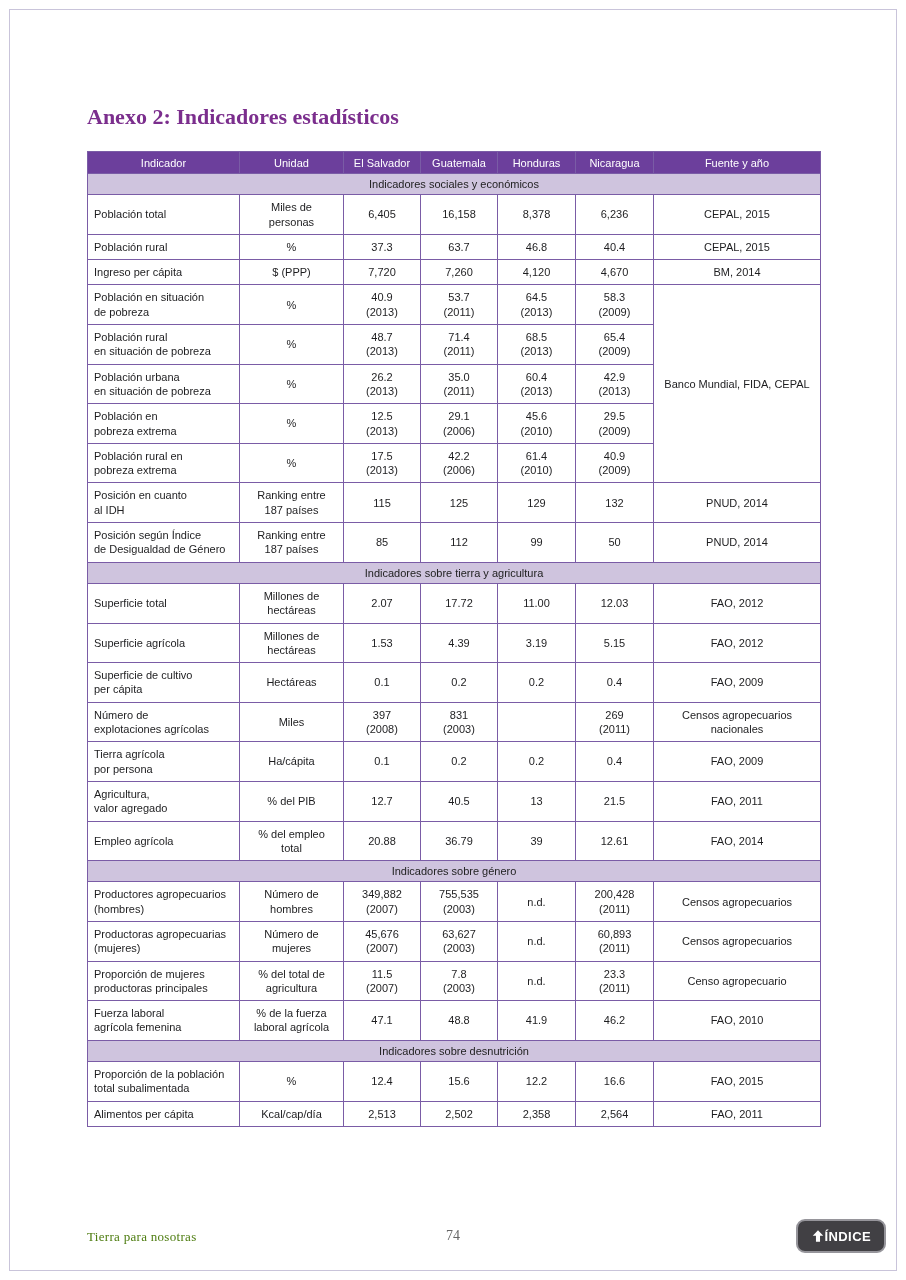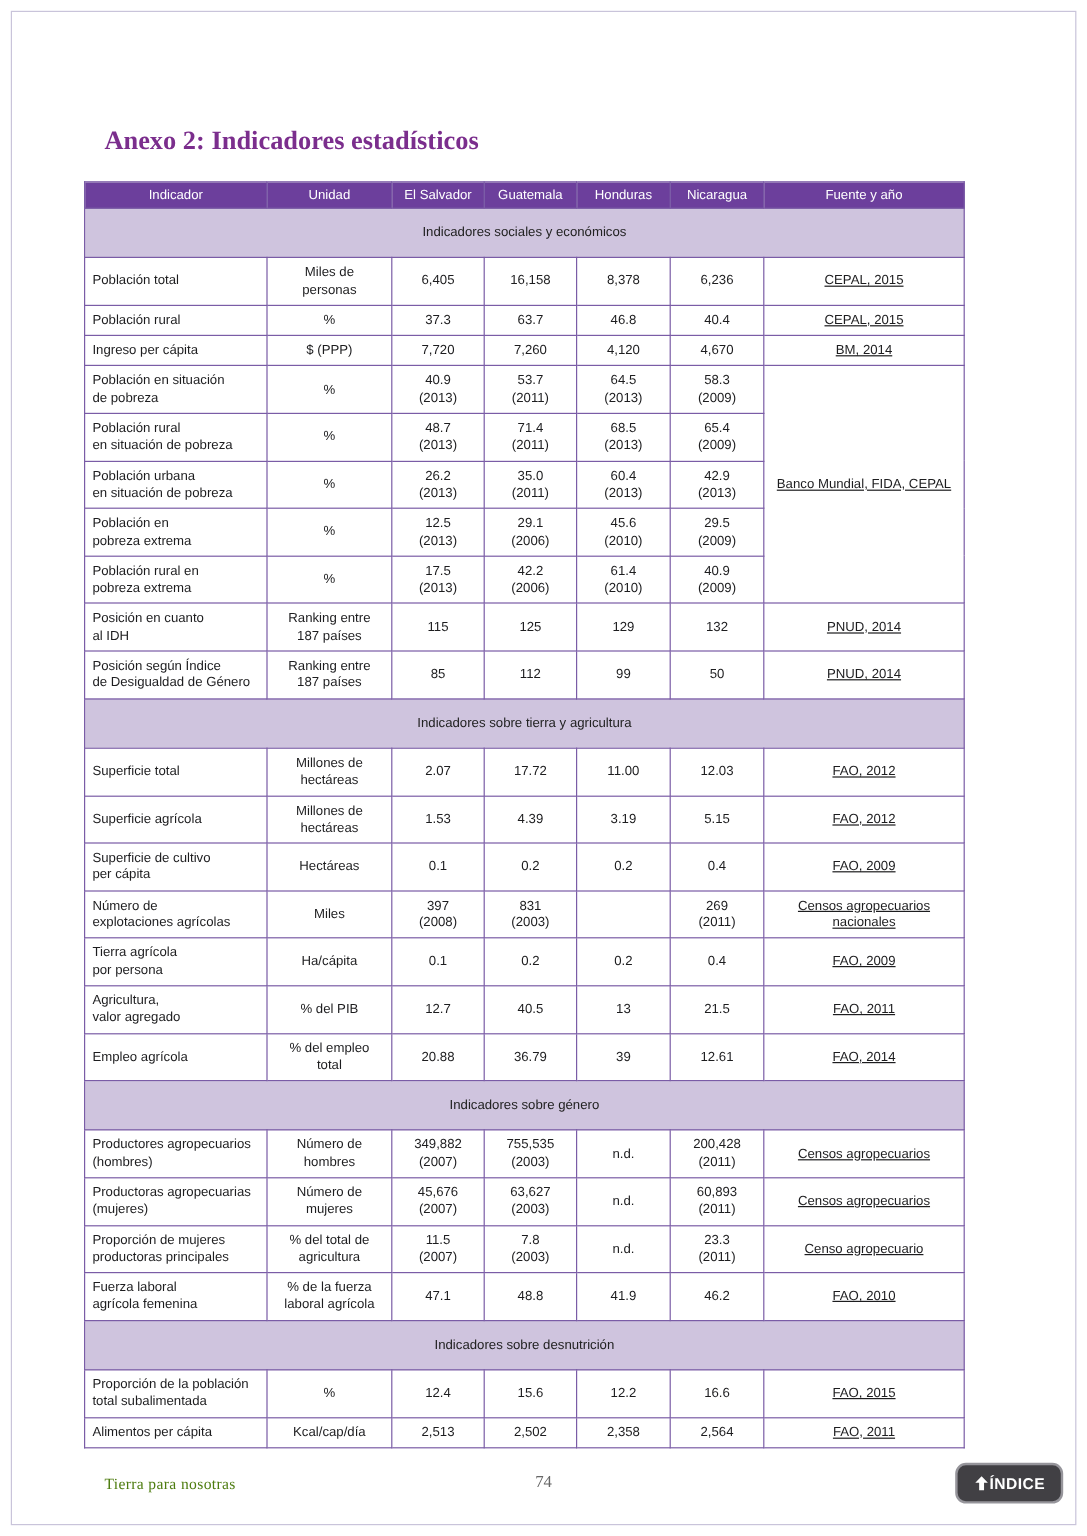--- a/index.html
+++ b/index.html
@@ -20,21 +20,21 @@
   .title {
     position: absolute;
     left: 87px; top: 104px;
     font-family: "Liberation Serif", serif;
     font-weight: bold;
     font-size: 22px;
     color: var(--title-color, #7b2e8d);
   }
   .table-wrap {
     position: absolute;
-    left: 70px; top: 151px;
+    left: 87px; top: 151px;
     width: 733px;
   }
   table {
     border-collapse: collapse;
     width: 100%;
     table-layout: fixed;
     font-size: 11px;
     color: #1d1d1f;
   }
   th, td { border: 1px solid var(--border-color, #7a5ca6); }
@@ -49,26 +49,26 @@
   td {
     padding: 5px 3px;
     text-align: center;
     vertical-align: middle;
     white-space: pre-line;
     line-height: 1.3;
     height: 22px;
   }
   td.section {
     background: var(--section-bg, #cfc4de);
-    padding: 13px;
+    padding: 3px;
     height: 19px;
     color: #222;
   }
   td.ind { text-align: left; padding-left: 6px; }
-  td.src { padding-left: 5px; padding-right: 5px; text-decoration: underline; }
+  td.src { padding-left: 5px; padding-right: 5px; }
   .footer-left {
     position: absolute;
     left: 87px; top: 1229px;
     font-family: "Liberation Serif", serif;
     font-size: 13px;
     color: #4d7c0f;
     letter-spacing: 0.3px;
   }
   .page-number {
     position: absolute;

